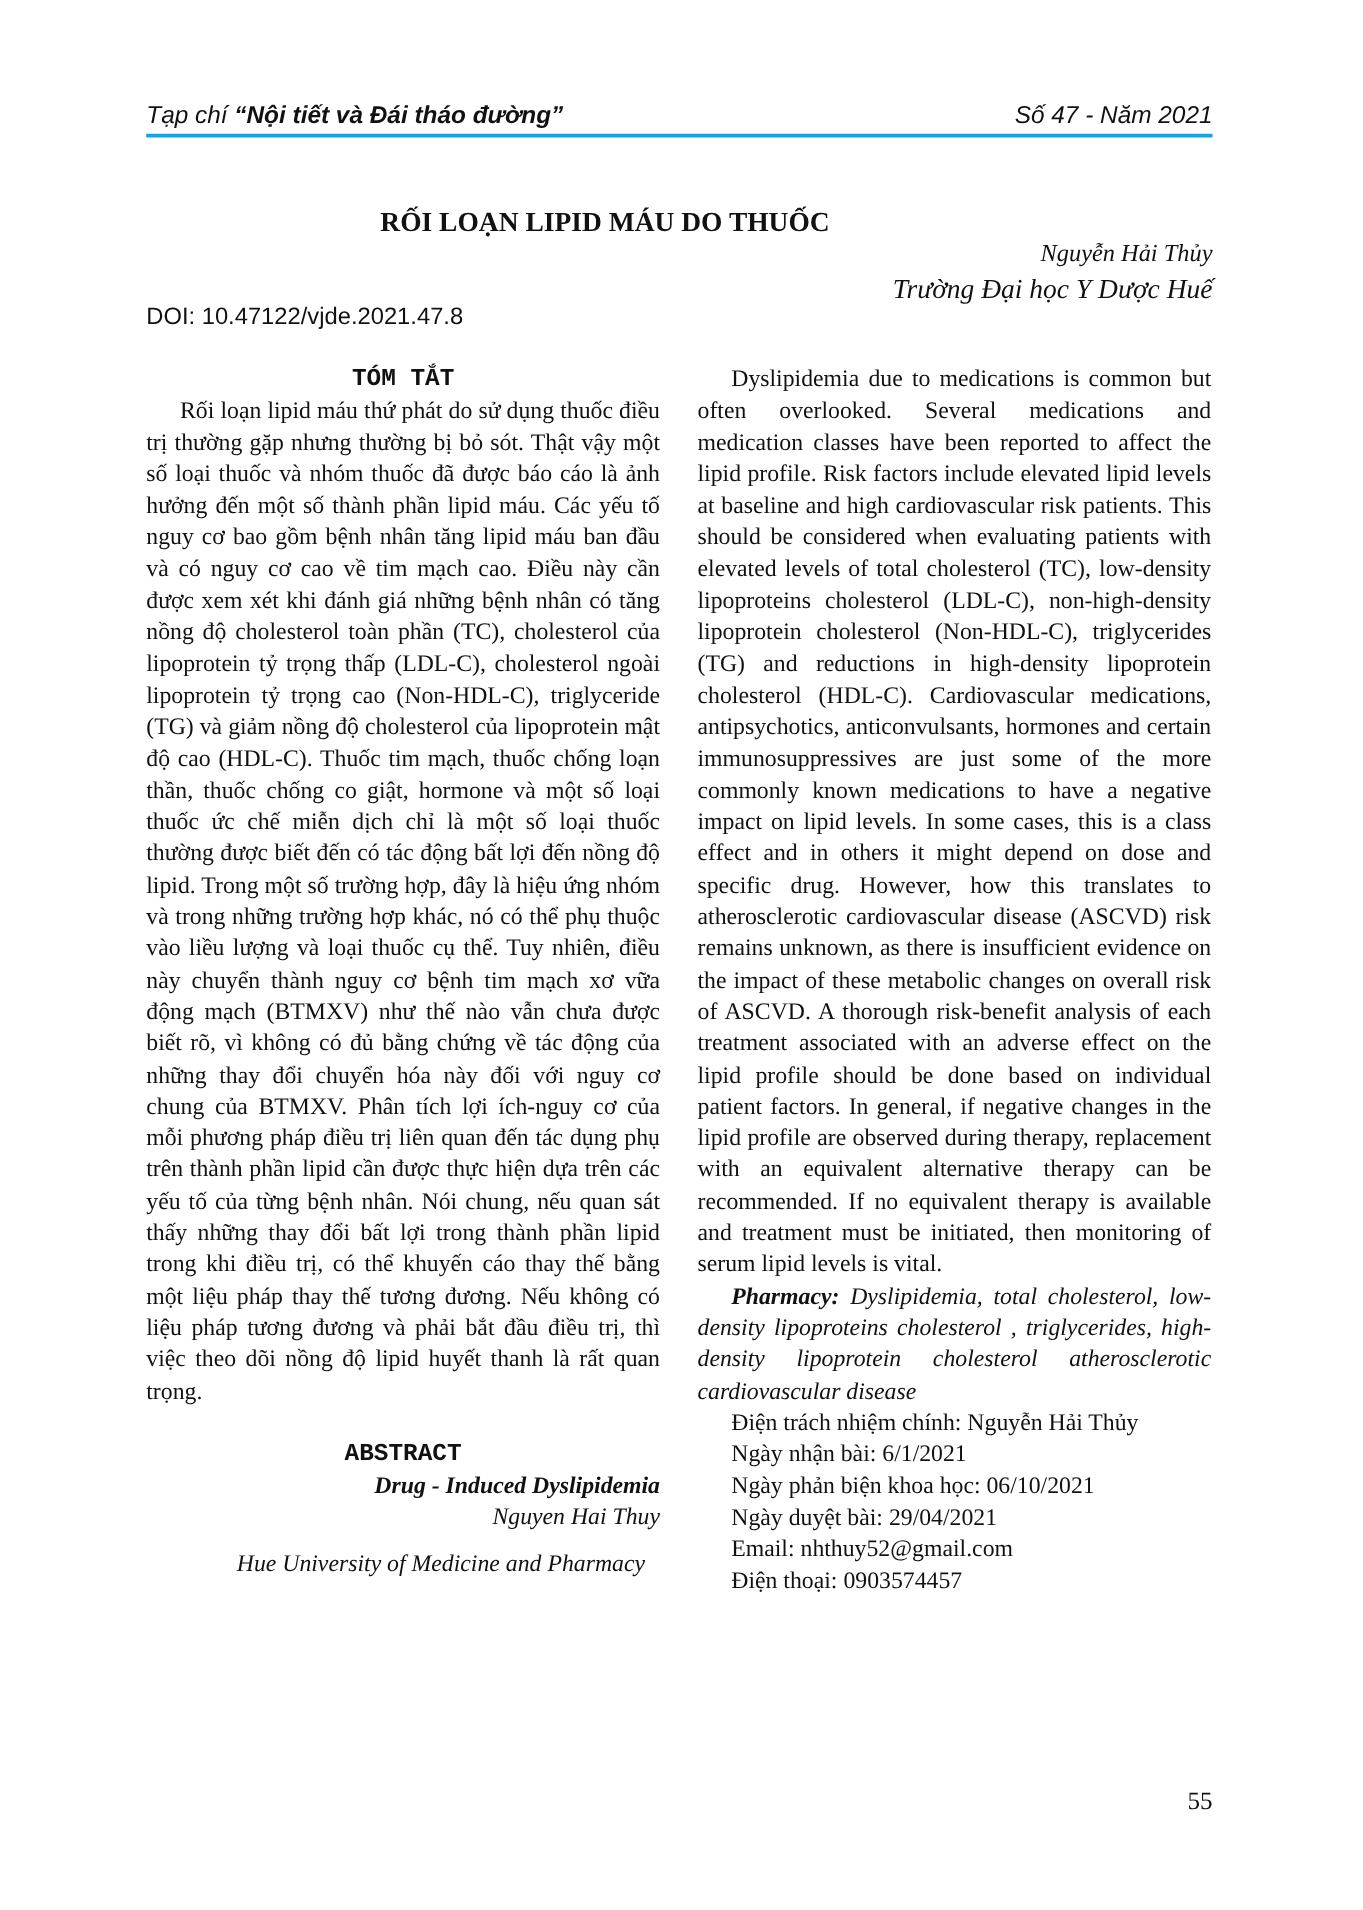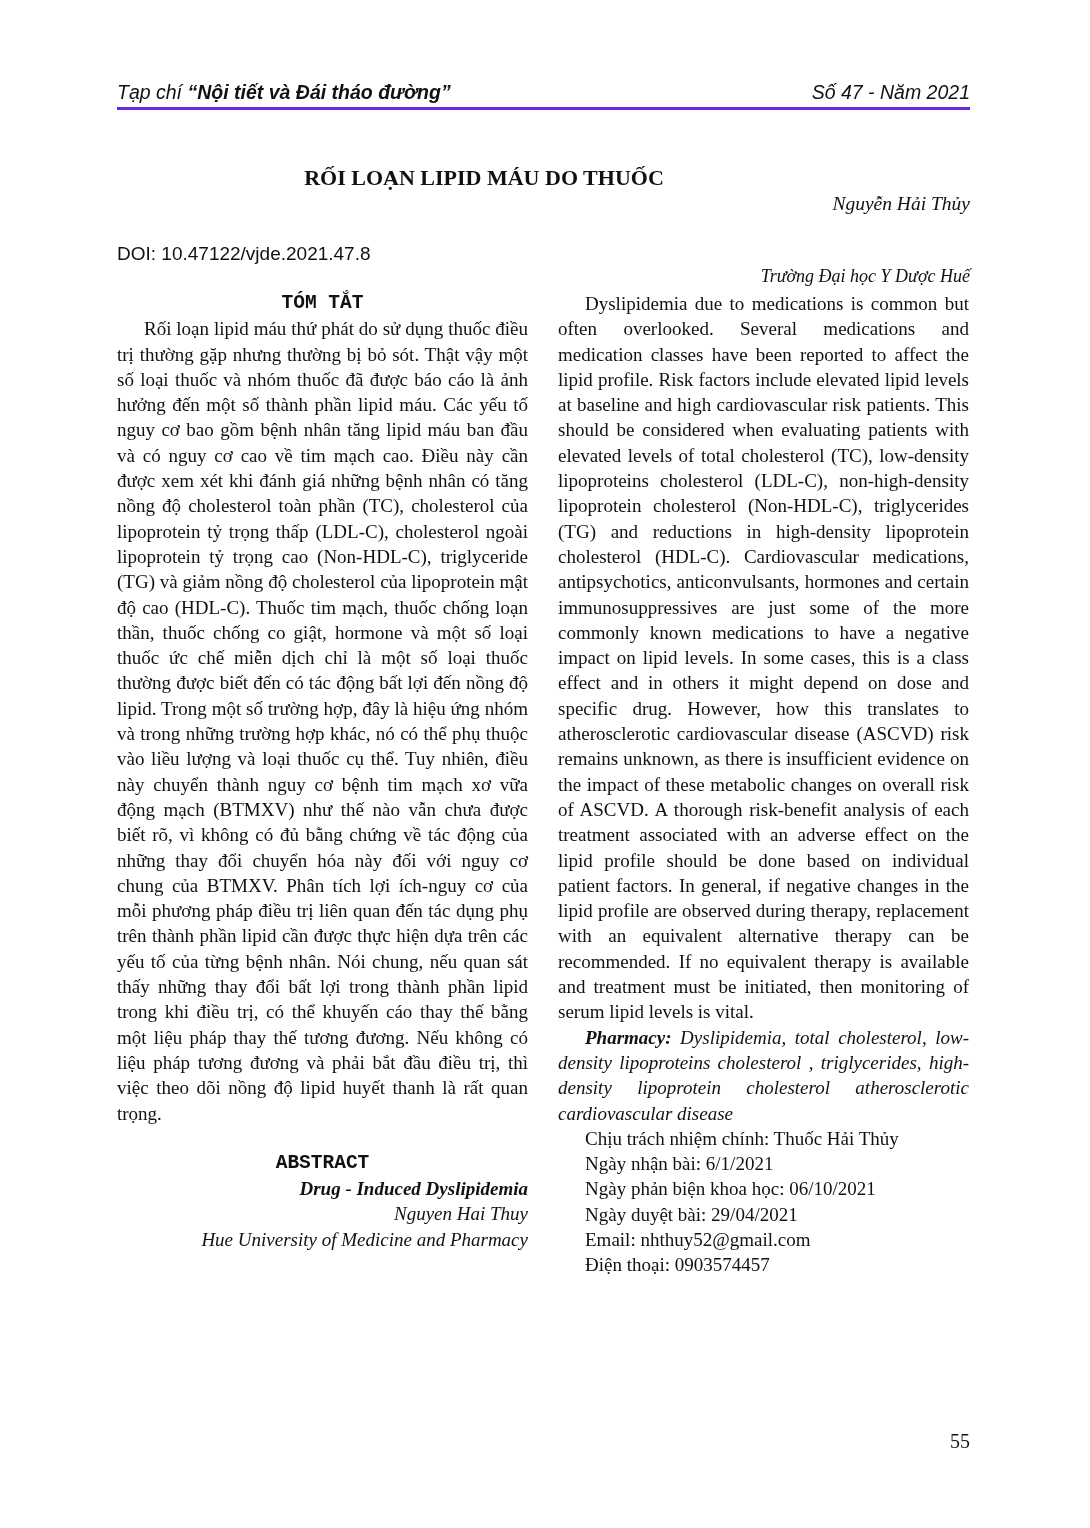--- a/index.html
+++ b/index.html
@@ -14,21 +14,21 @@
       overflow: hidden;
       color: #111111;
       font-family: "Liberation Serif", "DejaVu Serif", serif;
     }
     .header {
       position: absolute;
       left: 117px;
       top: 78px;
       width: 853px;
       height: 29px;
-      border-bottom: 3px solid #6d28d9;
+      border-bottom: 3px solid #0ea5e9;
       font-family: "Liberation Sans", "DejaVu Sans", sans-serif;
       font-style: italic;
       font-size: 19.5px;
       line-height: 29px;
     }
     .header .journal { position: absolute; left: 0; top: 0; }
     .header .journal b { font-weight: bold; }
     .header .issue { position: absolute; right: 0; top: 0; }
 
     .title {
@@ -47,22 +47,21 @@
       top: 193px;
       font-weight: normal;
       font-style: italic;
       font-size: 19.5px;
     }
     .affil {
       position: absolute;
       right: 120px;
       top: 218px;
       font-style: italic;
-      font-size: 18px;
-      margin-top: 48px;
+      font-size: 22px;
     }
     .doi {
       position: absolute;
       left: 117px;
       top: 243px;
       font-family: "Liberation Sans", "DejaVu Sans", sans-serif;
       font-size: 19px;
     }
 
     .col {
@@ -100,21 +99,21 @@
     }
     .abstract-author {
       text-align: right;
       font-style: italic;
       margin: 0;
       font-family: Liberation Serif, serif;
     }
     .abstract-affil {
       text-align: right;
       font-style: italic;
-      margin: 0;
+      margin: 12px;
     }
     .keywords {
       margin: 0;
       text-align: justify;
       text-indent: 27px;
       font-style: italic;
     }
     .keywords b { font-style: italic; font-weight: bold; }
     .contact {
       margin: 0;
@@ -150,21 +149,21 @@
     <p class="abstract-sub">Drug - Induced Dyslipidemia</p>
     <p class="abstract-author">Nguyen Hai Thuy</p>
     <p class="abstract-affil">Hue University of Medicine and Pharmacy</p>
   </div>
 </div>
 
 <div class="col right">
   <p class="body">Dyslipidemia due to medications is common but often overlooked. Several medications and medication classes have been reported to affect the lipid profile. Risk factors include elevated lipid levels at baseline and high cardiovascular risk patients. This should be considered when evaluating patients with elevated levels of total cholesterol (TC), low-density lipoproteins cholesterol (LDL-C), non-high-density lipoprotein cholesterol (Non-HDL-C), triglycerides (TG) and reductions in high-density lipoprotein cholesterol (HDL-C). Cardiovascular medications, antipsychotics, anticonvulsants, hormones and certain immunosuppressives are just some of the more commonly known medications to have a negative impact on lipid levels. In some cases, this is a class effect and in others it might depend on dose and specific drug. However, how this translates to atherosclerotic cardiovascular disease (ASCVD) risk remains unknown, as there is insufficient evidence on the impact of these metabolic changes on overall risk of ASCVD. A thorough risk-benefit analysis of each treatment associated with an adverse effect on the lipid profile should be done based on individual patient factors. In general, if negative changes in the lipid profile are observed during therapy, replacement with an equivalent alternative therapy can be recommended. If no equivalent therapy is available and treatment must be initiated, then monitoring of serum lipid levels is vital.</p>
   <p class="keywords"><b>Pharmacy:</b><span> Dyslipidemia, total cholesterol, low-density lipoproteins cholesterol , triglycerides, high-density lipoprotein cholesterol atherosclerotic cardiovascular disease</span></p>
   <div class="contact">
-    <div>Chịu trách nhiệm chính: Thuốc Hải Thủy</div>
+    <div>Điện trách nhiệm chính: Nguyễn Hải Thủy</div>
     <div>Ngày nhận bài: 6/1/2021</div>
     <div>Ngày phản biện khoa học: 06/10/2021</div>
     <div>Ngày duyệt bài: 29/04/2021</div>
     <div>Email: nhthuy52@gmail.com</div>
     <div>Điện thoại: 0903574457</div>
   </div>
 </div>
 
 <div class="page-number">55</div>
 

